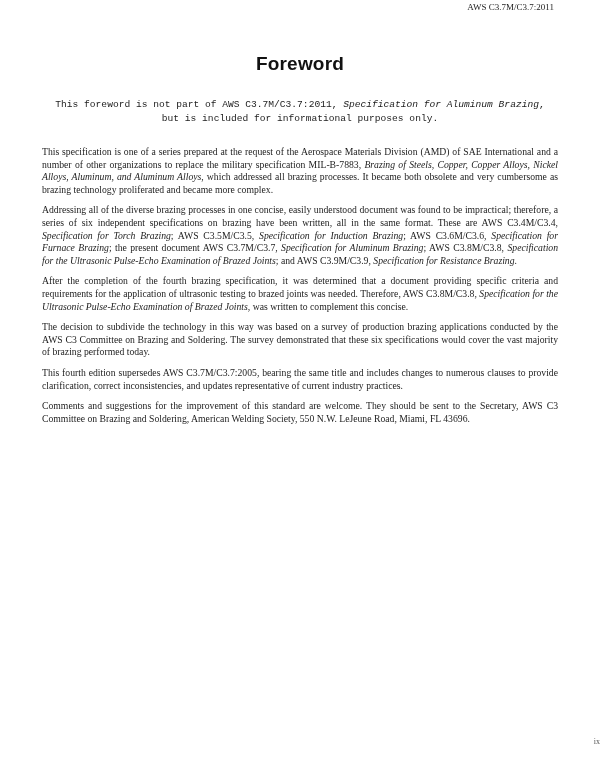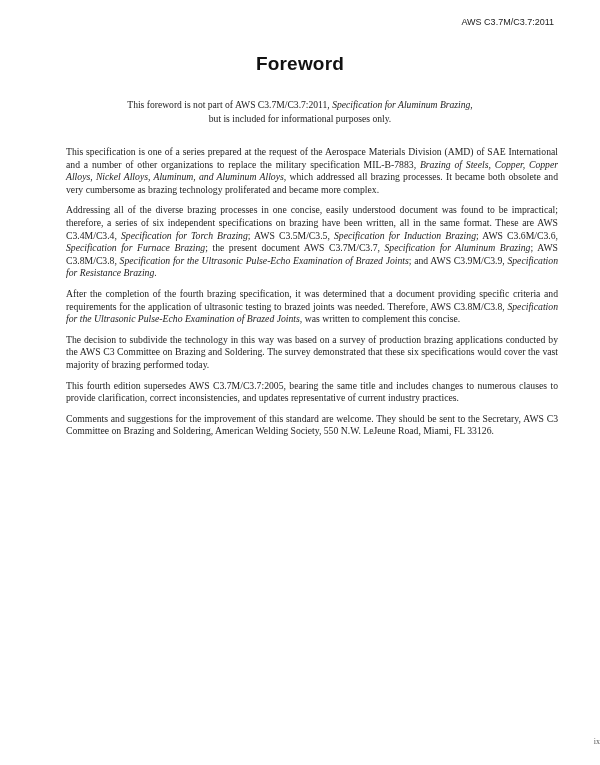--- a/index.html
+++ b/index.html
@@ -10,23 +10,23 @@
   body {
     width: 600px;
     height: 765px;
     position: relative;
     font-family: "Liberation Serif", serif;
     color: #1c1c1c;
     overflow: hidden;
   }
   .page-header {
     position: absolute;
-    top: 17px;
+    top: 2px;
     right: 46px;
-    font-family: Liberation Sans, sans-serif;
+    font-family: Liberation Serif, serif;
     font-size: 9px;
     color: #1c1c1c;
   }
   .sheet {
     padding: 0 42px;
   }
   .doc-title {
     margin: 0;
     padding-top: 53px;
     text-align: center;
@@ -34,27 +34,27 @@
     font-weight: bold;
     font-size: 19px;
     letter-spacing: 0.2px;
     color: #111;
   }
   .intro {
     margin-top: 23px;
     text-align: center;
     font-size: 9.6px;
     line-height: 13.5px;
+    font-family: Liberation Mono, monospace;
   }
   .body-text {
     margin-top: 21px;
     font-size: 9.7px;
     line-height: 12.6px;
     text-align: justify;
-    margin-left: 24px;
   }
   .body-text p {
     margin: 0 0 8px 0;
   }
   i { font-style: italic; }
   .page-footer {
     position: absolute;
     top: 737px;
     left: 0;
     width: 100%;
@@ -76,18 +76,18 @@
     <div class="intro-line"><span>This foreword is not part of AWS C3.7M/C3.7:2011, </span><i>Specification for Aluminum Brazing</i><span>,</span></div>
     <div class="intro-line"><span>but is included for informational purposes only.</span></div>
   </div>
 
   <div class="body-text">
     <p><span>This specification is one of a series prepared at the request of the Aerospace Materials Division (AMD) of SAE International and a number of other organizations to replace the military specification MIL-B-7883, </span><i>Brazing of Steels, Copper, Copper Alloys, Nickel Alloys, Aluminum, and Aluminum Alloys</i><span>, which addressed all brazing processes. It became both obsolete and very cumbersome as brazing technology proliferated and became more complex.</span></p>
     <p><span>Addressing all of the diverse brazing processes in one concise, easily understood document was found to be impractical; therefore, a series of six independent specifications on brazing have been written, all in the same format. These are AWS C3.4M/C3.4, </span><i>Specification for Torch Brazing</i><span>; AWS C3.5M/C3.5, </span><i>Specification for Induction Brazing</i><span>; AWS C3.6M/C3.6, </span><i>Specification for Furnace Brazing</i><span>; the present document AWS C3.7M/C3.7, </span><i>Specification for Aluminum Brazing</i><span>; AWS C3.8M/C3.8, </span><i>Specification for the Ultrasonic Pulse-Echo Examination of Brazed Joints</i><span>; and AWS C3.9M/C3.9, </span><i>Specification for Resistance Brazing</i><span>.</span></p>
     <p><span>After the completion of the fourth brazing specification, it was determined that a document providing specific criteria and requirements for the application of ultrasonic testing to brazed joints was needed. Therefore, AWS C3.8M/C3.8, </span><i>Specification for the Ultrasonic Pulse-Echo Examination of Brazed Joints</i><span>, was written to complement this concise.</span></p>
     <p><span>The decision to subdivide the technology in this way was based on a survey of production brazing applications conducted by the AWS C3 Committee on Brazing and Soldering. The survey demonstrated that these six specifications would cover the vast majority of brazing performed today.</span></p>
     <p><span>This fourth edition supersedes AWS C3.7M/C3.7:2005, bearing the same title and includes changes to numerous clauses to provide clarification, correct inconsistencies, and updates representative of current industry practices.</span></p>
-    <p><span>Comments and suggestions for the improvement of this standard are welcome. They should be sent to the Secretary, AWS C3 Committee on Brazing and Soldering, American Welding Society, 550 N.W. LeJeune Road, Miami, FL 33126.</span></p>
+    <p><span>Comments and suggestions for the improvement of this standard are welcome. They should be sent to the Secretary, AWS C3 Committee on Brazing and Soldering, American Welding Society, 550 N.W. LeJeune Road, Miami, FL 43696.</span></p>
   </div>
 
 </div>
 
 <div class="page-footer">ix</div>
 
 </body></html>

